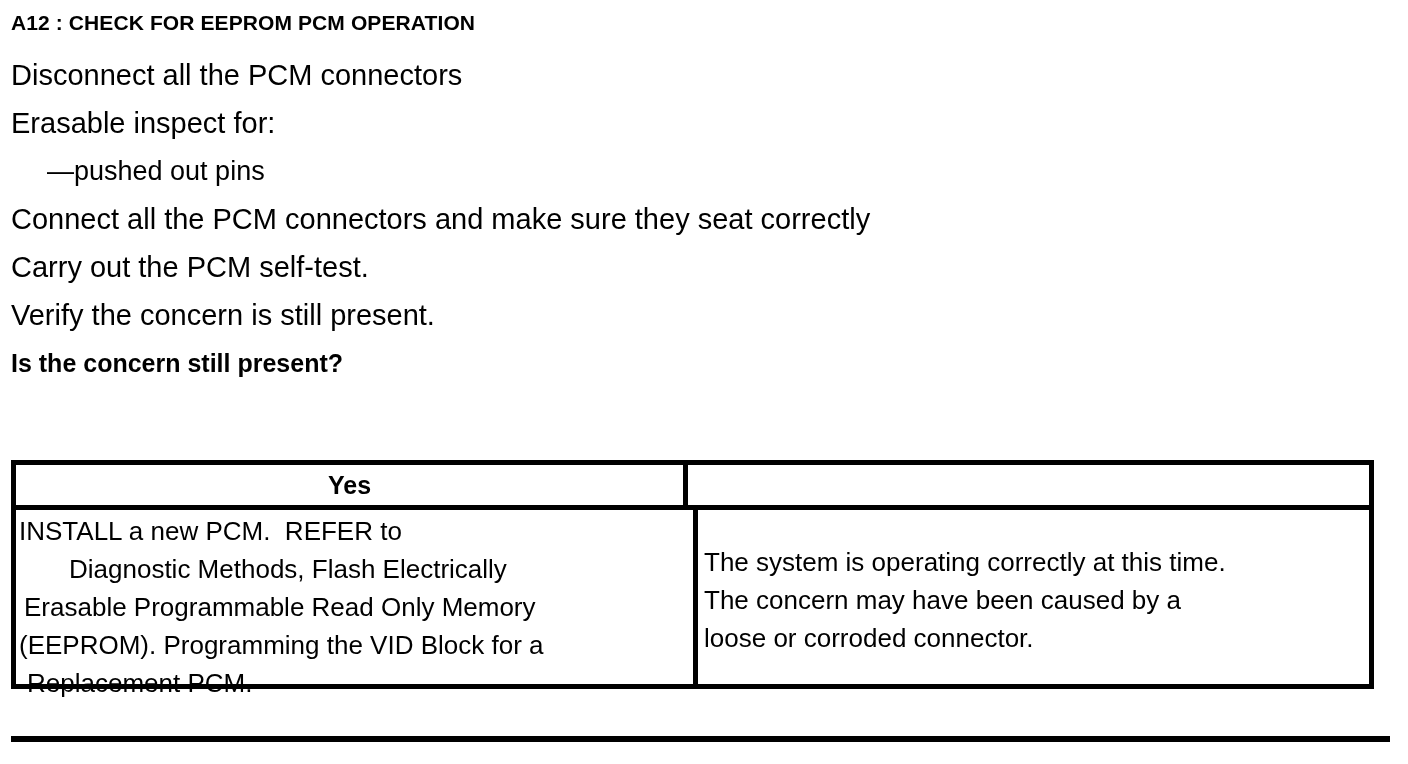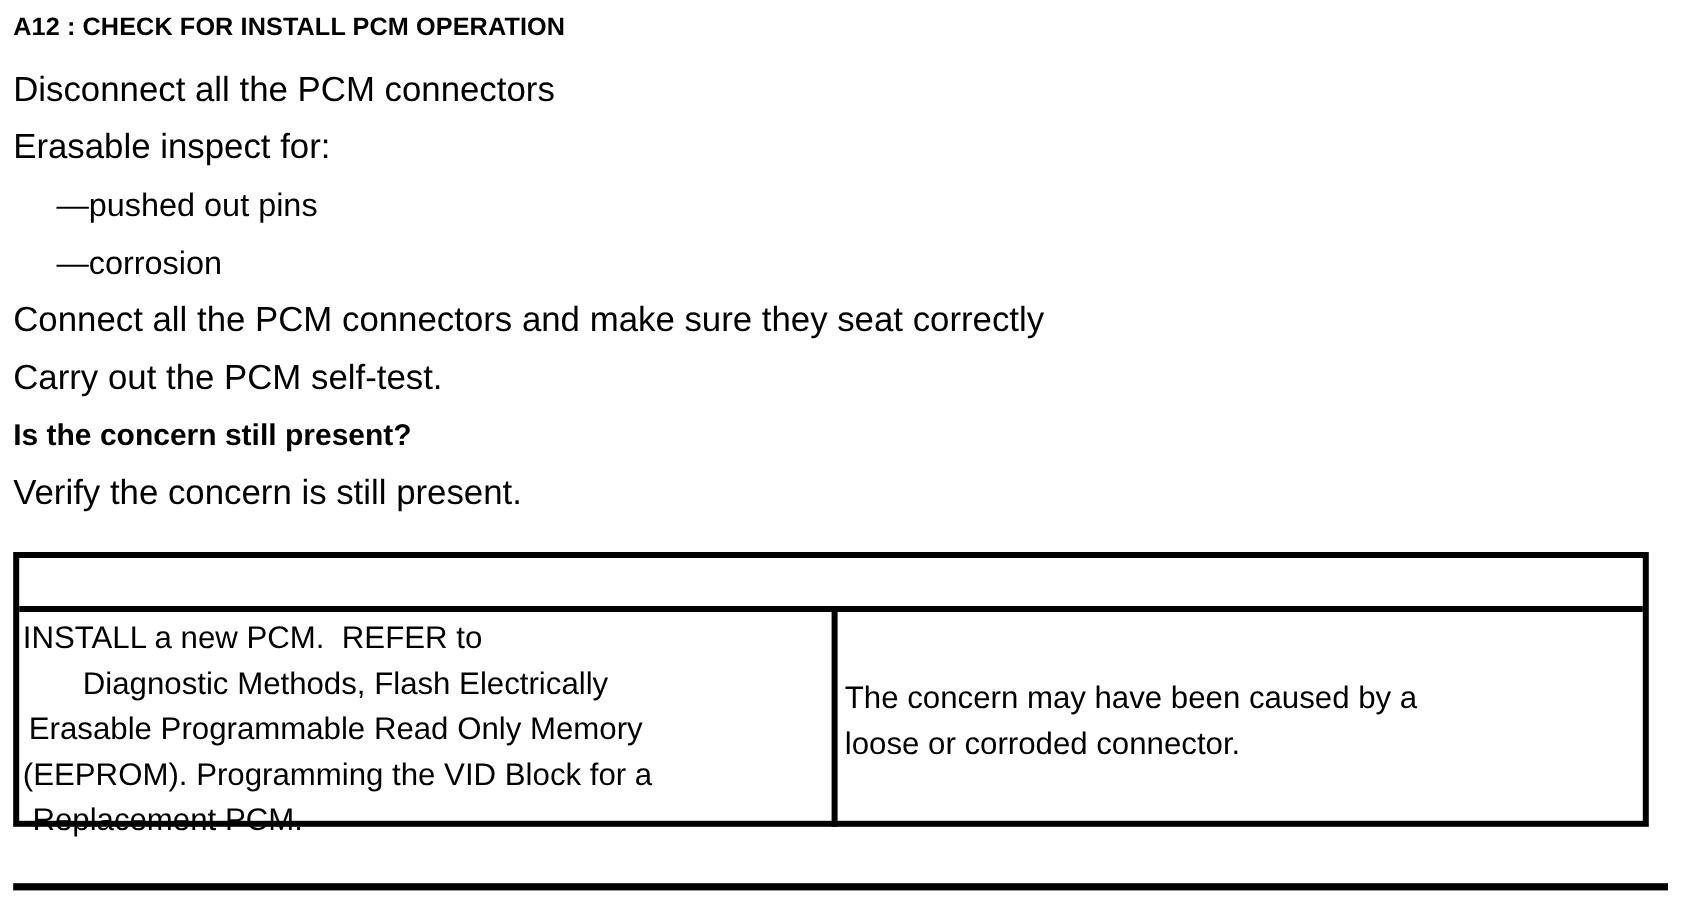--- a/index.html
+++ b/index.html
@@ -132,50 +132,53 @@
     width: 1379px;
     height: 6px;
     background: #000000;
   }
 </style>
 </head>
 <body>
 
 <div class="page">
 
-  <div class="step-title">A12 : CHECK FOR INSTALL PCM OPERATION</div>
+  <div class="step-title">A12 : CHECK FOR EEPROM PCM OPERATION</div>
 
   <div class="instructions">
     <div class="line">Disconnect all the PCM connectors</div>
     <div class="line">Erasable inspect for:</div>
     <div class="line indent">—pushed out pins</div>
-    <div class="line indent">—corrosion</div>
     <div class="line">Connect all the PCM connectors and make sure they seat correctly</div>
     <div class="line">Carry out the PCM self-test.</div>
+    <div class="line">Verify the concern is still present.</div>
     <div class="line bold">Is the concern still present?</div>
-    <div class="line">Verify the concern is still present.</div>
   </div>
 
   <div class="decision-table">
 
     <div class="table-head">
+      <div class="col-yes">
+        <div class="head-label">Yes</div>
+      </div>
     </div>
 
     <div class="table-body">
       <div class="col-yes">
         <div class="cell-yes">
           <div class="cell-line ind-0">INSTALL a new PCM.  REFER to</div>
           <div class="cell-line ind-1">Diagnostic Methods, Flash Electrically</div>
           <div class="cell-line ind-2">Erasable Programmable Read Only Memory</div>
           <div class="cell-line ind-3">(EEPROM). Programming the VID Block for a</div>
           <div class="cell-line ind-4">Replacement PCM.</div>
         </div>
       </div>
       <div class="col-no">
         <div class="cell-no">
+          <div class="cell-line ind-0">The system is operating correctly at this time.</div>
           <div class="cell-line ind-0">The concern may have been caused by a</div>
           <div class="cell-line ind-0">loose or corroded connector.</div>
         </div>
       </div>
     </div>
 
   </div>
 
   <div class="bottom-rule"></div>
 

